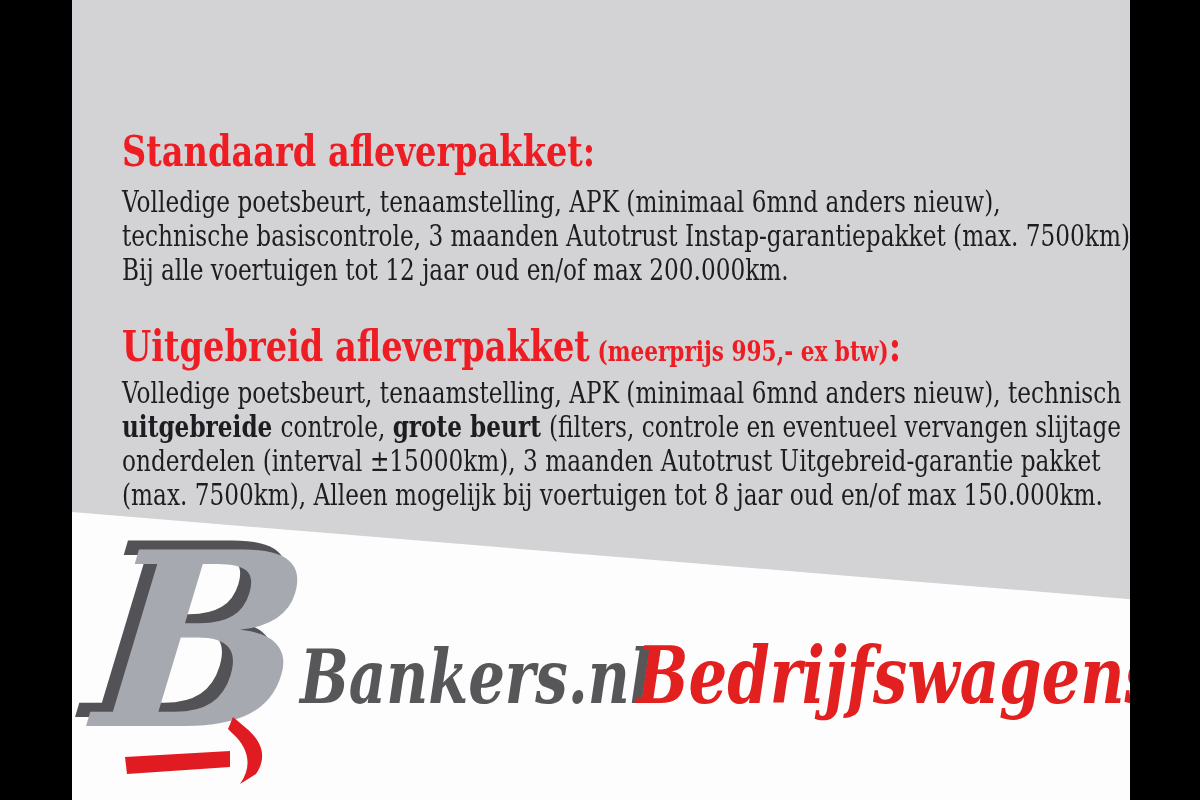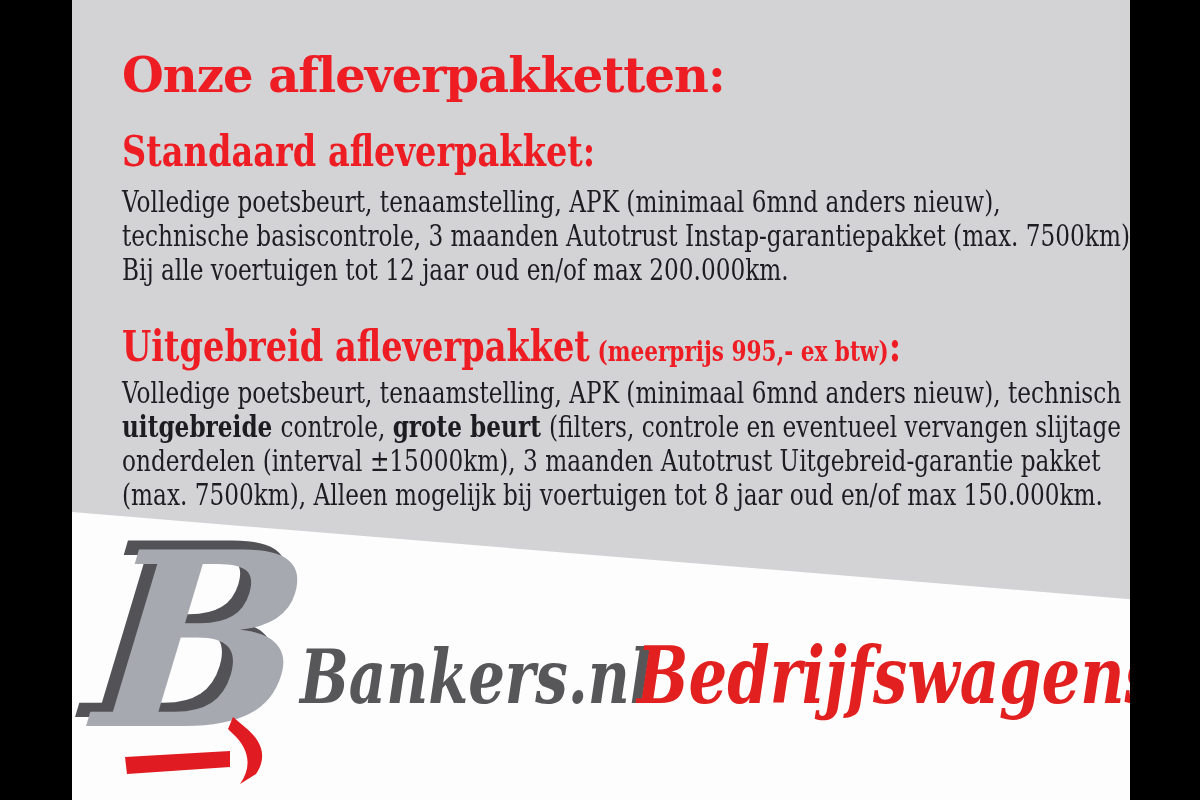--- a/index.html
+++ b/index.html
@@ -76,21 +76,20 @@
 </head>
 <body>
 
 <div class="stage">
 
   <div class="letterbox left"></div>
 
   <div class="canvas">
     <div class="graybg"></div>
 
-    <h1 class="page-title">Onze afleverpakketten:</h1>
 
     <h2 class="sec-h h-standaard">Standaard afleverpakket:</h2>
 
     <div class="para p1">
       <div class="tline">Volledige poetsbeurt, tenaamstelling, APK (minimaal 6mnd anders nieuw),</div>
       <div class="tline">technische basiscontrole, 3 maanden Autotrust Instap-garantiepakket (max. 7500km)</div>
       <div class="tline">Bij alle voertuigen tot 12 jaar oud en/of max 200.000km.</div>
     </div>
 
     <h2 class="sec-h h-uitgebreid"><span>Uitgebreid afleverpakket</span><span class="h-note"> (meerprijs 995,- ex btw)</span><span>:</span></h2>

